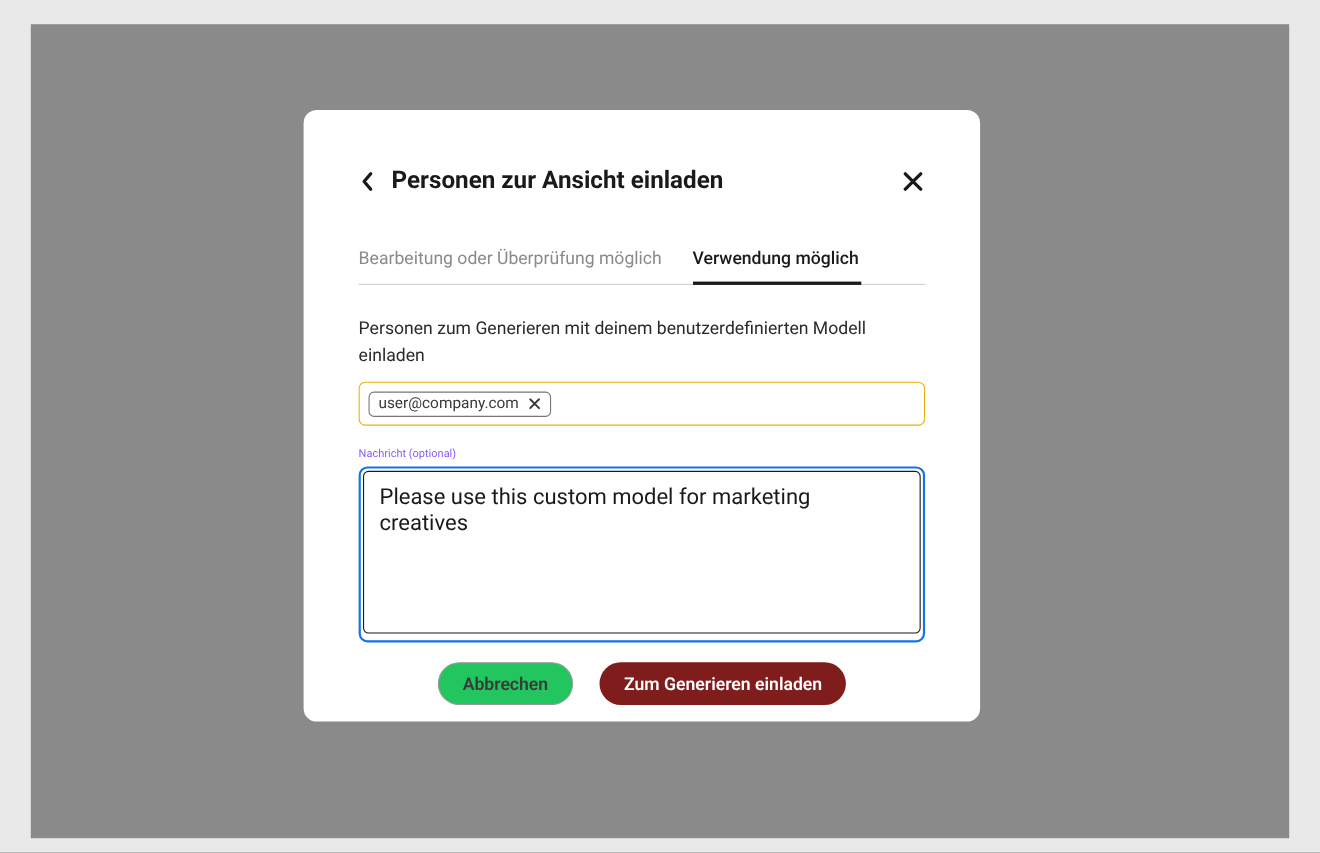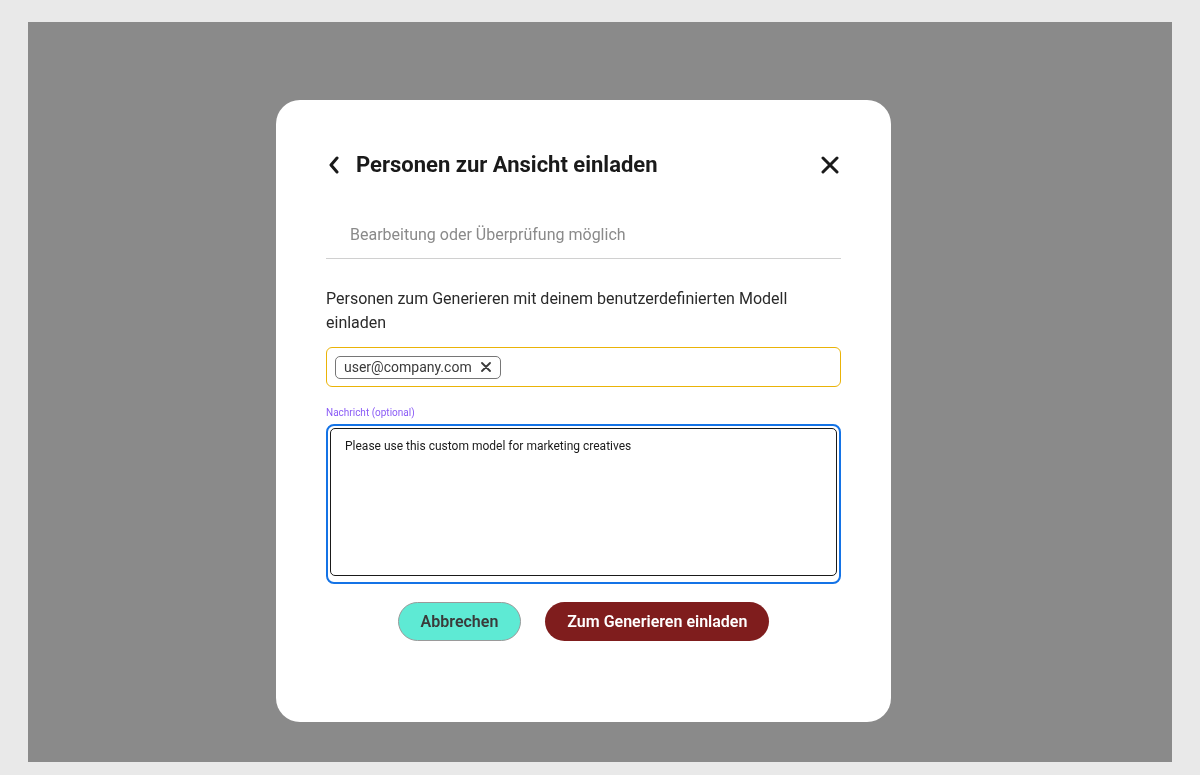--- a/index.html
+++ b/index.html
@@ -16,23 +16,23 @@
       top: 22px;
       width: 1144px;
       height: 740px;
       background: #8a8a8a;
     }
     .dialog {
       position: absolute;
       left: 276px;
       top: 100px;
       width: 615px;
-      height: 622px;
+      height: 556px;
       background: #ffffff;
-      border-radius: 24px;
+      border-radius: 12px;
       padding: 52px 50px 36px 50px;
       overflow: hidden;
     }
     .dialog-header {
       display: flex;
       align-items: center;
       justify-content: space-between;
       margin-bottom: 48px;
     }
     .dialog-header-left {
@@ -68,21 +68,20 @@
       border-bottom: 1px solid #d0d0d0;
       margin-bottom: 28px;
     }
     .tab {
       padding: 0 0 14px 0;
       margin-right: 28px;
       font-size: 16px;
       color: #8a8a8a;
       cursor: pointer;
       position: relative;
-      margin-left: 24px;
     }
     .tab.active {
       color: #1a1a1a;
       font-weight: 500;
     }
     .tab.active::after {
       content: "";
       position: absolute;
       left: 0;
       right: -2px;
@@ -135,42 +134,42 @@
       border-radius: 8px;
       padding: 2px;
       margin-bottom: 18px;
     }
     .message-textarea {
       width: 100%;
       height: 148px;
       border: 1.5px solid #1a1a1a;
       border-radius: 5px;
       padding: 10px 14px;
-      font-size: 12px;
+      font-size: 20px;
       font-family: inherit;
       color: #1a1a1a;
       resize: none;
       outline: none;
     }
     .button-row {
       display: flex;
       justify-content: center;
       gap: 24px;
     }
     .btn {
       padding: 9px 22px;
       border-radius: 22px;
       font-size: 16px;
       font-weight: 600;
       cursor: pointer;
       border: none;
       font-family: inherit;
     }
     .btn-secondary {
-      background: #5eead4;
+      background: #22c55e;
       color: #3a3a3a;
       border: 1.5px solid #9a9a9a;
     }
     .btn-primary {
       background: #7f1d1d;
       color: #ffffff;
     }
   </style>
 </head>
 <body>
@@ -190,20 +189,21 @@
     </div>
     <div class="close-x">
       <svg width="18" height="18" viewBox="0 0 18 18">
         <path d="M2 2 L16 16 M16 2 L2 16" stroke="#1a1a1a" stroke-width="3" stroke-linecap="round"></path>
       </svg>
     </div>
   </div>
 
   <div class="tabs">
     <div class="tab">Bearbeitung oder Überprüfung möglich</div>
+    <div class="tab active">Verwendung möglich</div>
   </div>
 
   <div class="section-label">Personen zum Generieren mit deinem benutzerdefinierten Modell einladen</div>
 
   <div class="chip-input">
     <div class="chip">
       <span>user@company.com</span>
       <span class="chip-remove">
         <svg width="10" height="10" viewBox="0 0 10 10">
           <path d="M1 1 L9 9 M9 1 L1 9" stroke="#3a3a3a" stroke-width="1.8" stroke-linecap="round"></path>

